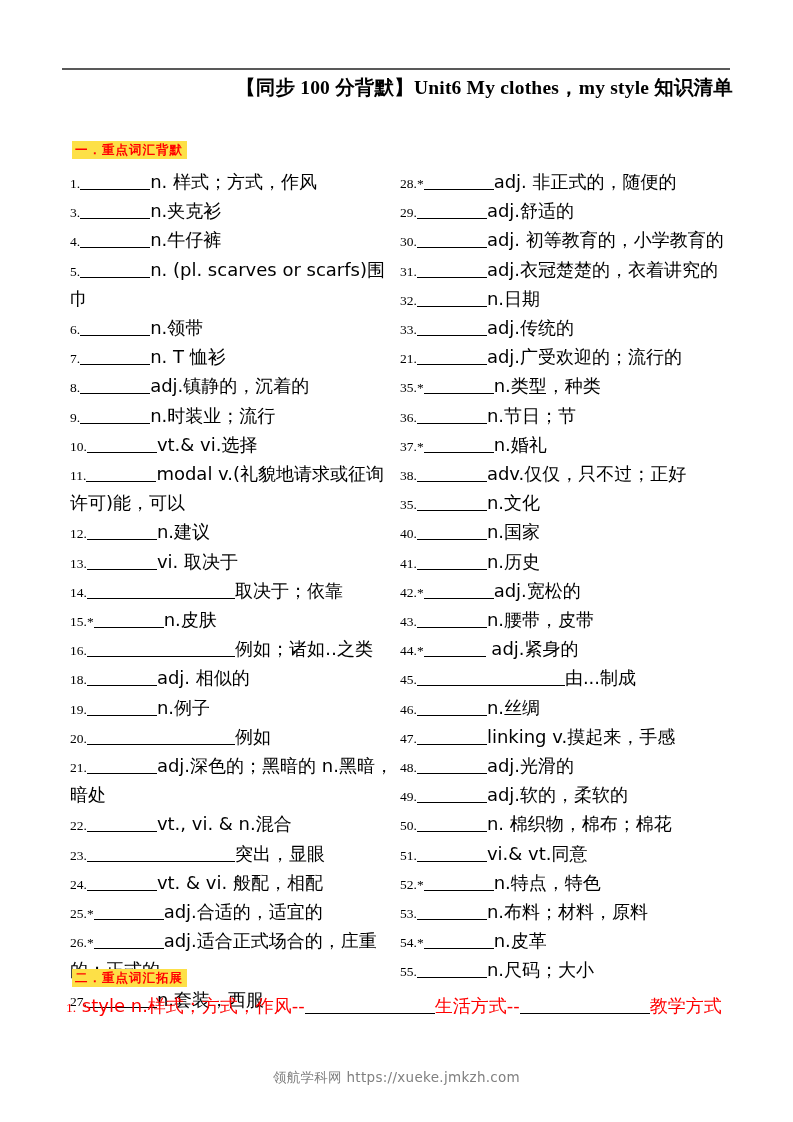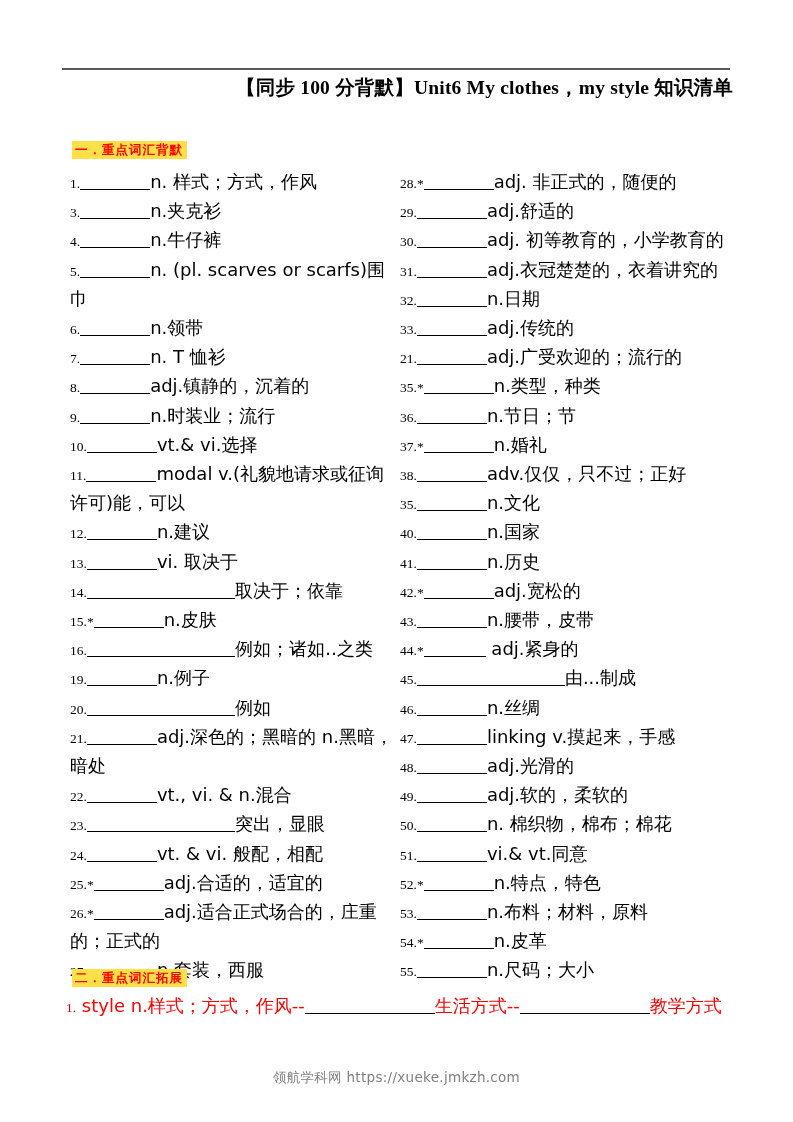--- a/index.html
+++ b/index.html
@@ -132,20 +132,21 @@
       <div class="entry"><span class="num">7.</span><span class="blank" style="width: 70px;"></span><span class="cn">n. T 恤衫</span></div>
       <div class="entry"><span class="num">8.</span><span class="blank" style="width: 70px;"></span><span class="cn">adj.镇静的，沉着的</span></div>
       <div class="entry"><span class="num">9.</span><span class="blank" style="width: 70px;"></span><span class="cn">n.时装业；流行</span></div>
       <div class="entry"><span class="num">10.</span><span class="blank" style="width: 70px;"></span><span class="cn">vt.&amp; vi.选择</span></div>
       <div class="entry wrap"><span class="num">11.</span><span class="blank" style="width: 70px;"></span><span class="cn">modal v.(礼貌地请求或征询许可)能，可以</span></div>
       <div class="entry"><span class="num">12.</span><span class="blank" style="width: 70px;"></span><span class="cn">n.建议</span></div>
       <div class="entry"><span class="num">13.</span><span class="blank" style="width: 70px;"></span><span class="cn">vi. 取决于</span></div>
       <div class="entry"><span class="num">14.</span><span class="blank" style="width: 148px;"></span><span class="cn">取决于；依靠</span></div>
       <div class="entry"><span class="num">15.</span><span class="star">*</span><span class="blank" style="width: 70px;"></span><span class="cn">n.皮肤</span></div>
       <div class="entry"><span class="num">16.</span><span class="blank" style="width: 148px;"></span><span class="cn">例如；诸如‥之类</span></div>
+      <div class="entry"><span class="num">18.</span><span class="blank" style="width: 70px;"></span><span class="cn">adj. 相似的</span></div>
       <div class="entry"><span class="num">19.</span><span class="blank" style="width: 70px;"></span><span class="cn">n.例子</span></div>
       <div class="entry"><span class="num">20.</span><span class="blank" style="width: 148px;"></span><span class="cn">例如</span></div>
       <div class="entry wrap"><span class="num">21.</span><span class="blank" style="width: 70px;"></span><span class="cn">adj.深色的；黑暗的 n.黑暗，暗处</span></div>
       <div class="entry"><span class="num">22.</span><span class="blank" style="width: 70px;"></span><span class="cn">vt., vi. &amp; n.混合</span></div>
       <div class="entry"><span class="num">23.</span><span class="blank" style="width: 148px;"></span><span class="cn">突出，显眼</span></div>
       <div class="entry"><span class="num">24.</span><span class="blank" style="width: 70px;"></span><span class="cn">vt. &amp; vi. 般配，相配</span></div>
       <div class="entry"><span class="num">25.</span><span class="star">*</span><span class="blank" style="width: 70px;"></span><span class="cn">adj.合适的，适宜的</span></div>
       <div class="entry wrap"><span class="num">26.</span><span class="star">*</span><span class="blank" style="width: 70px;"></span><span class="cn">adj.适合正式场合的，庄重的；正式的</span></div>
       <div class="entry"><span class="num">27.</span><span class="blank" style="width: 70px;"></span><span class="cn">n.套装，西服</span></div>
     </div>

